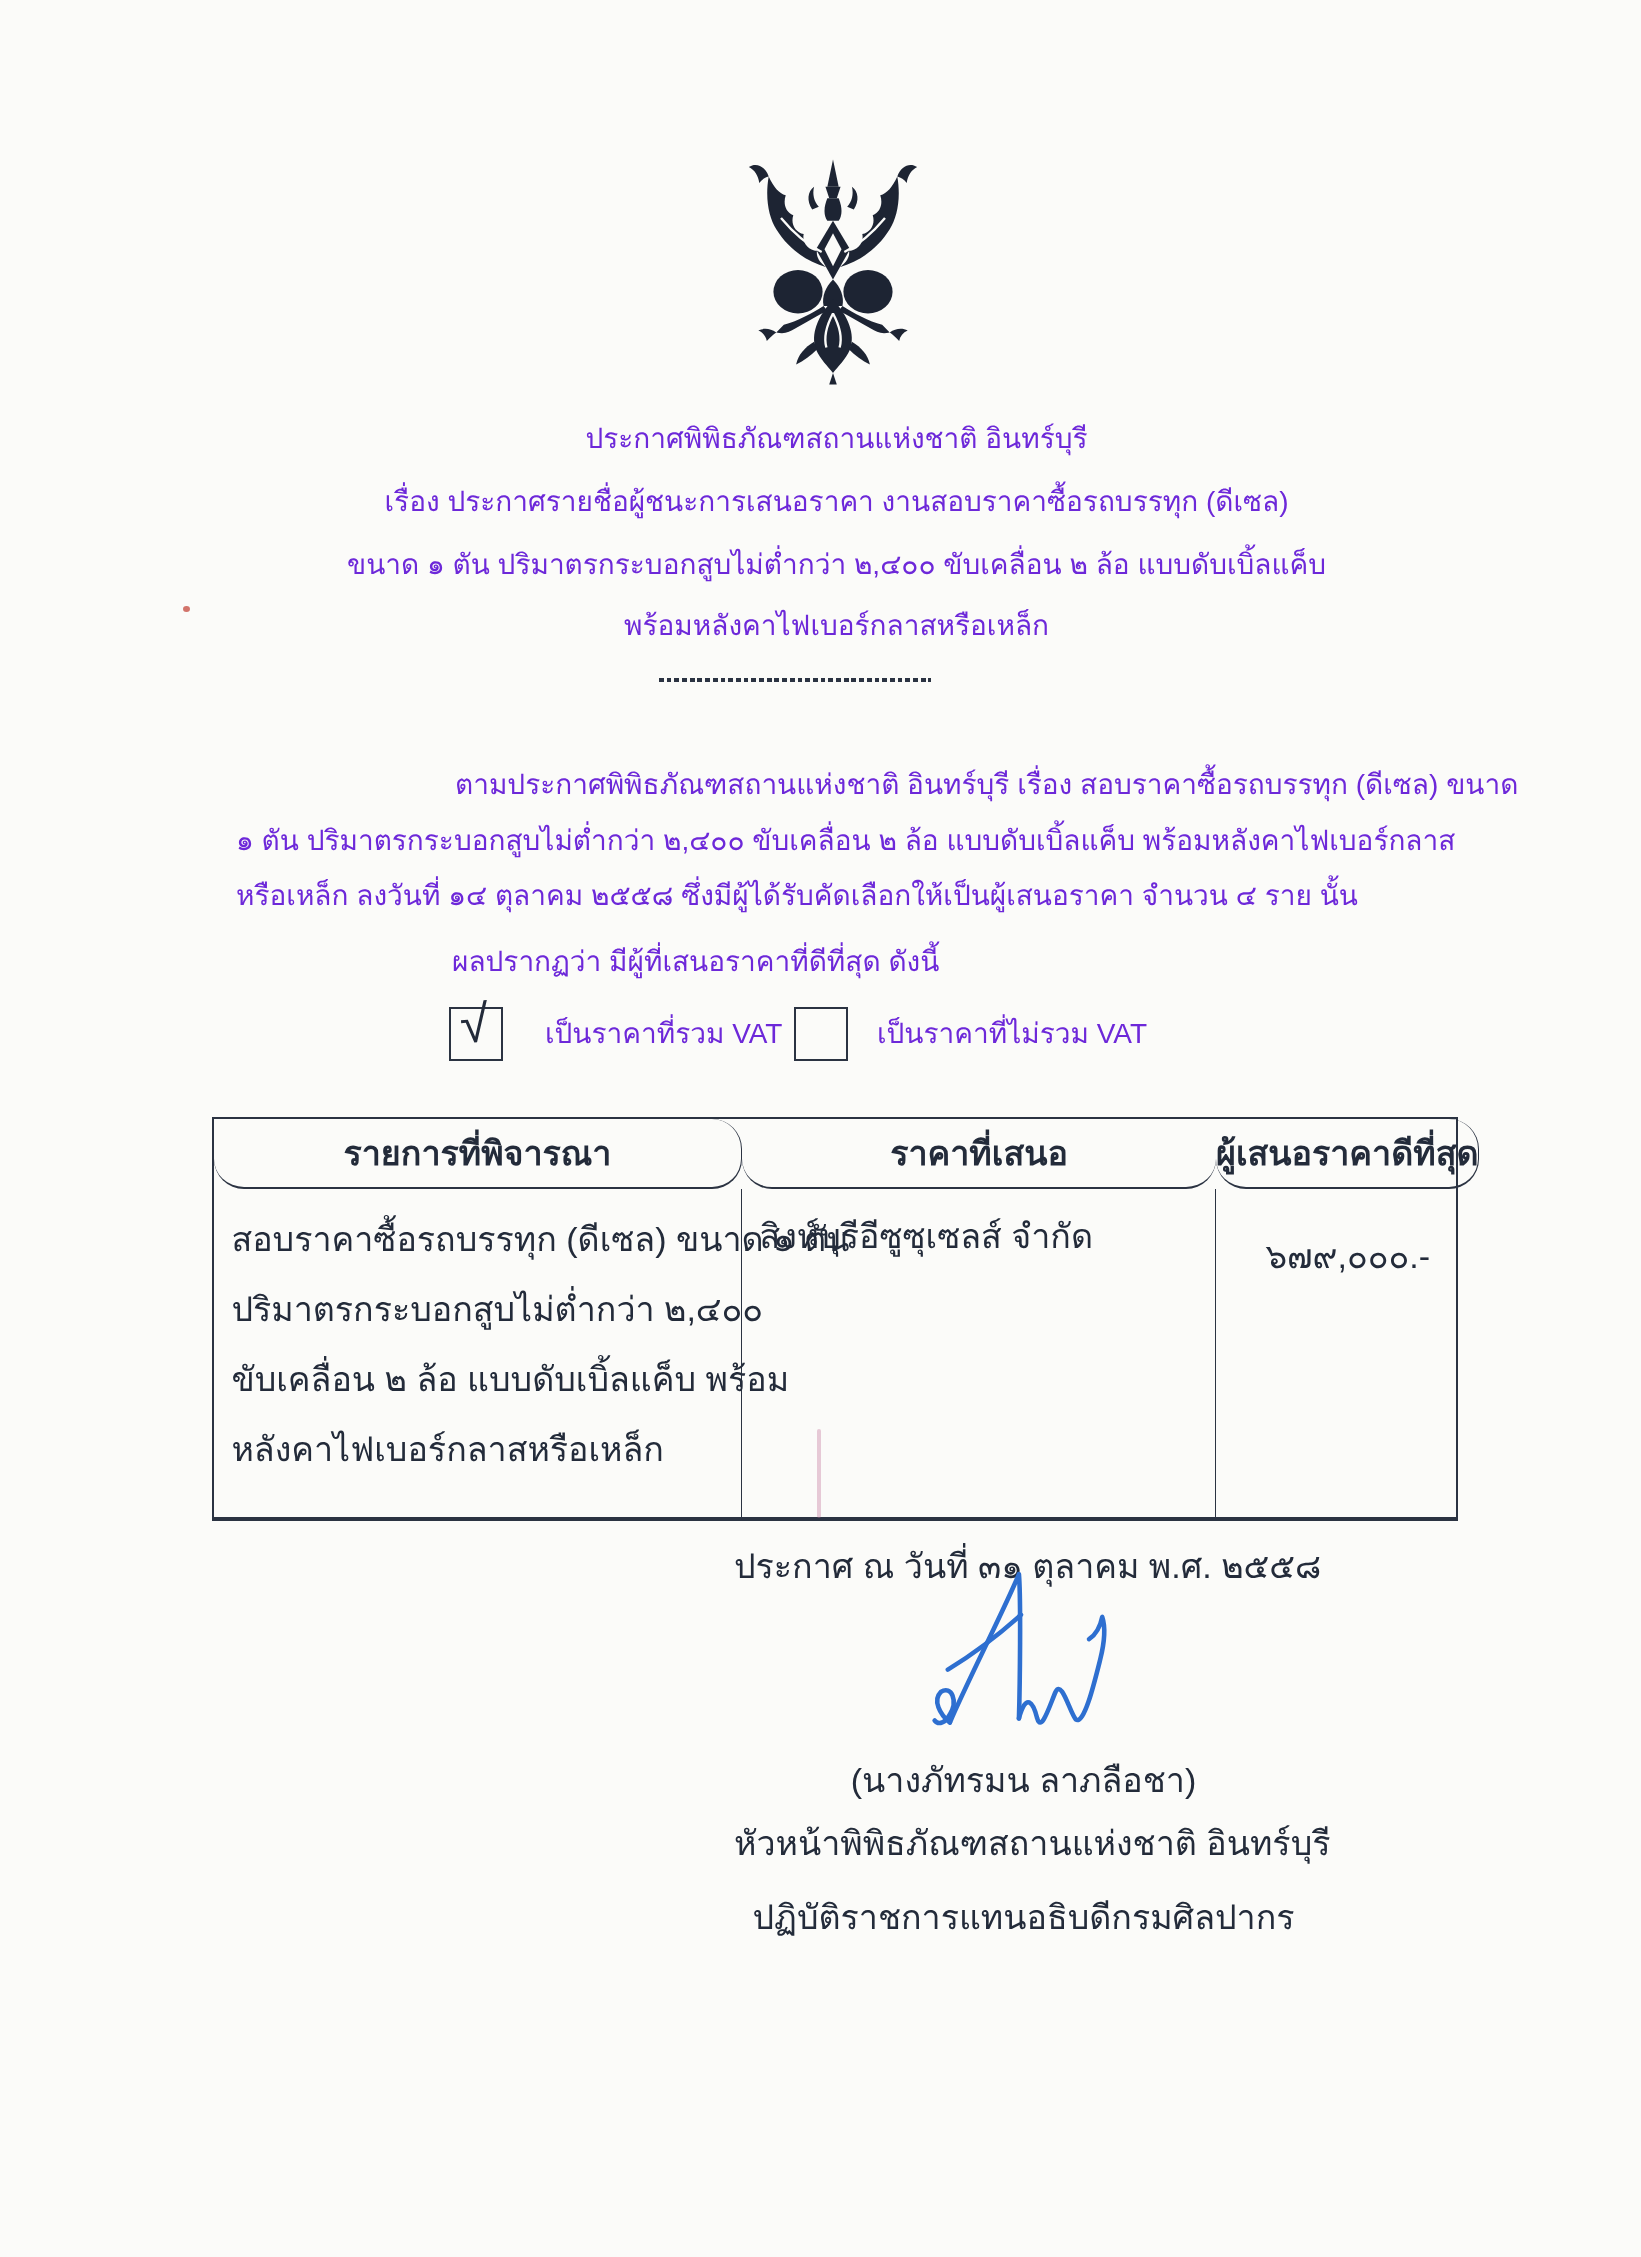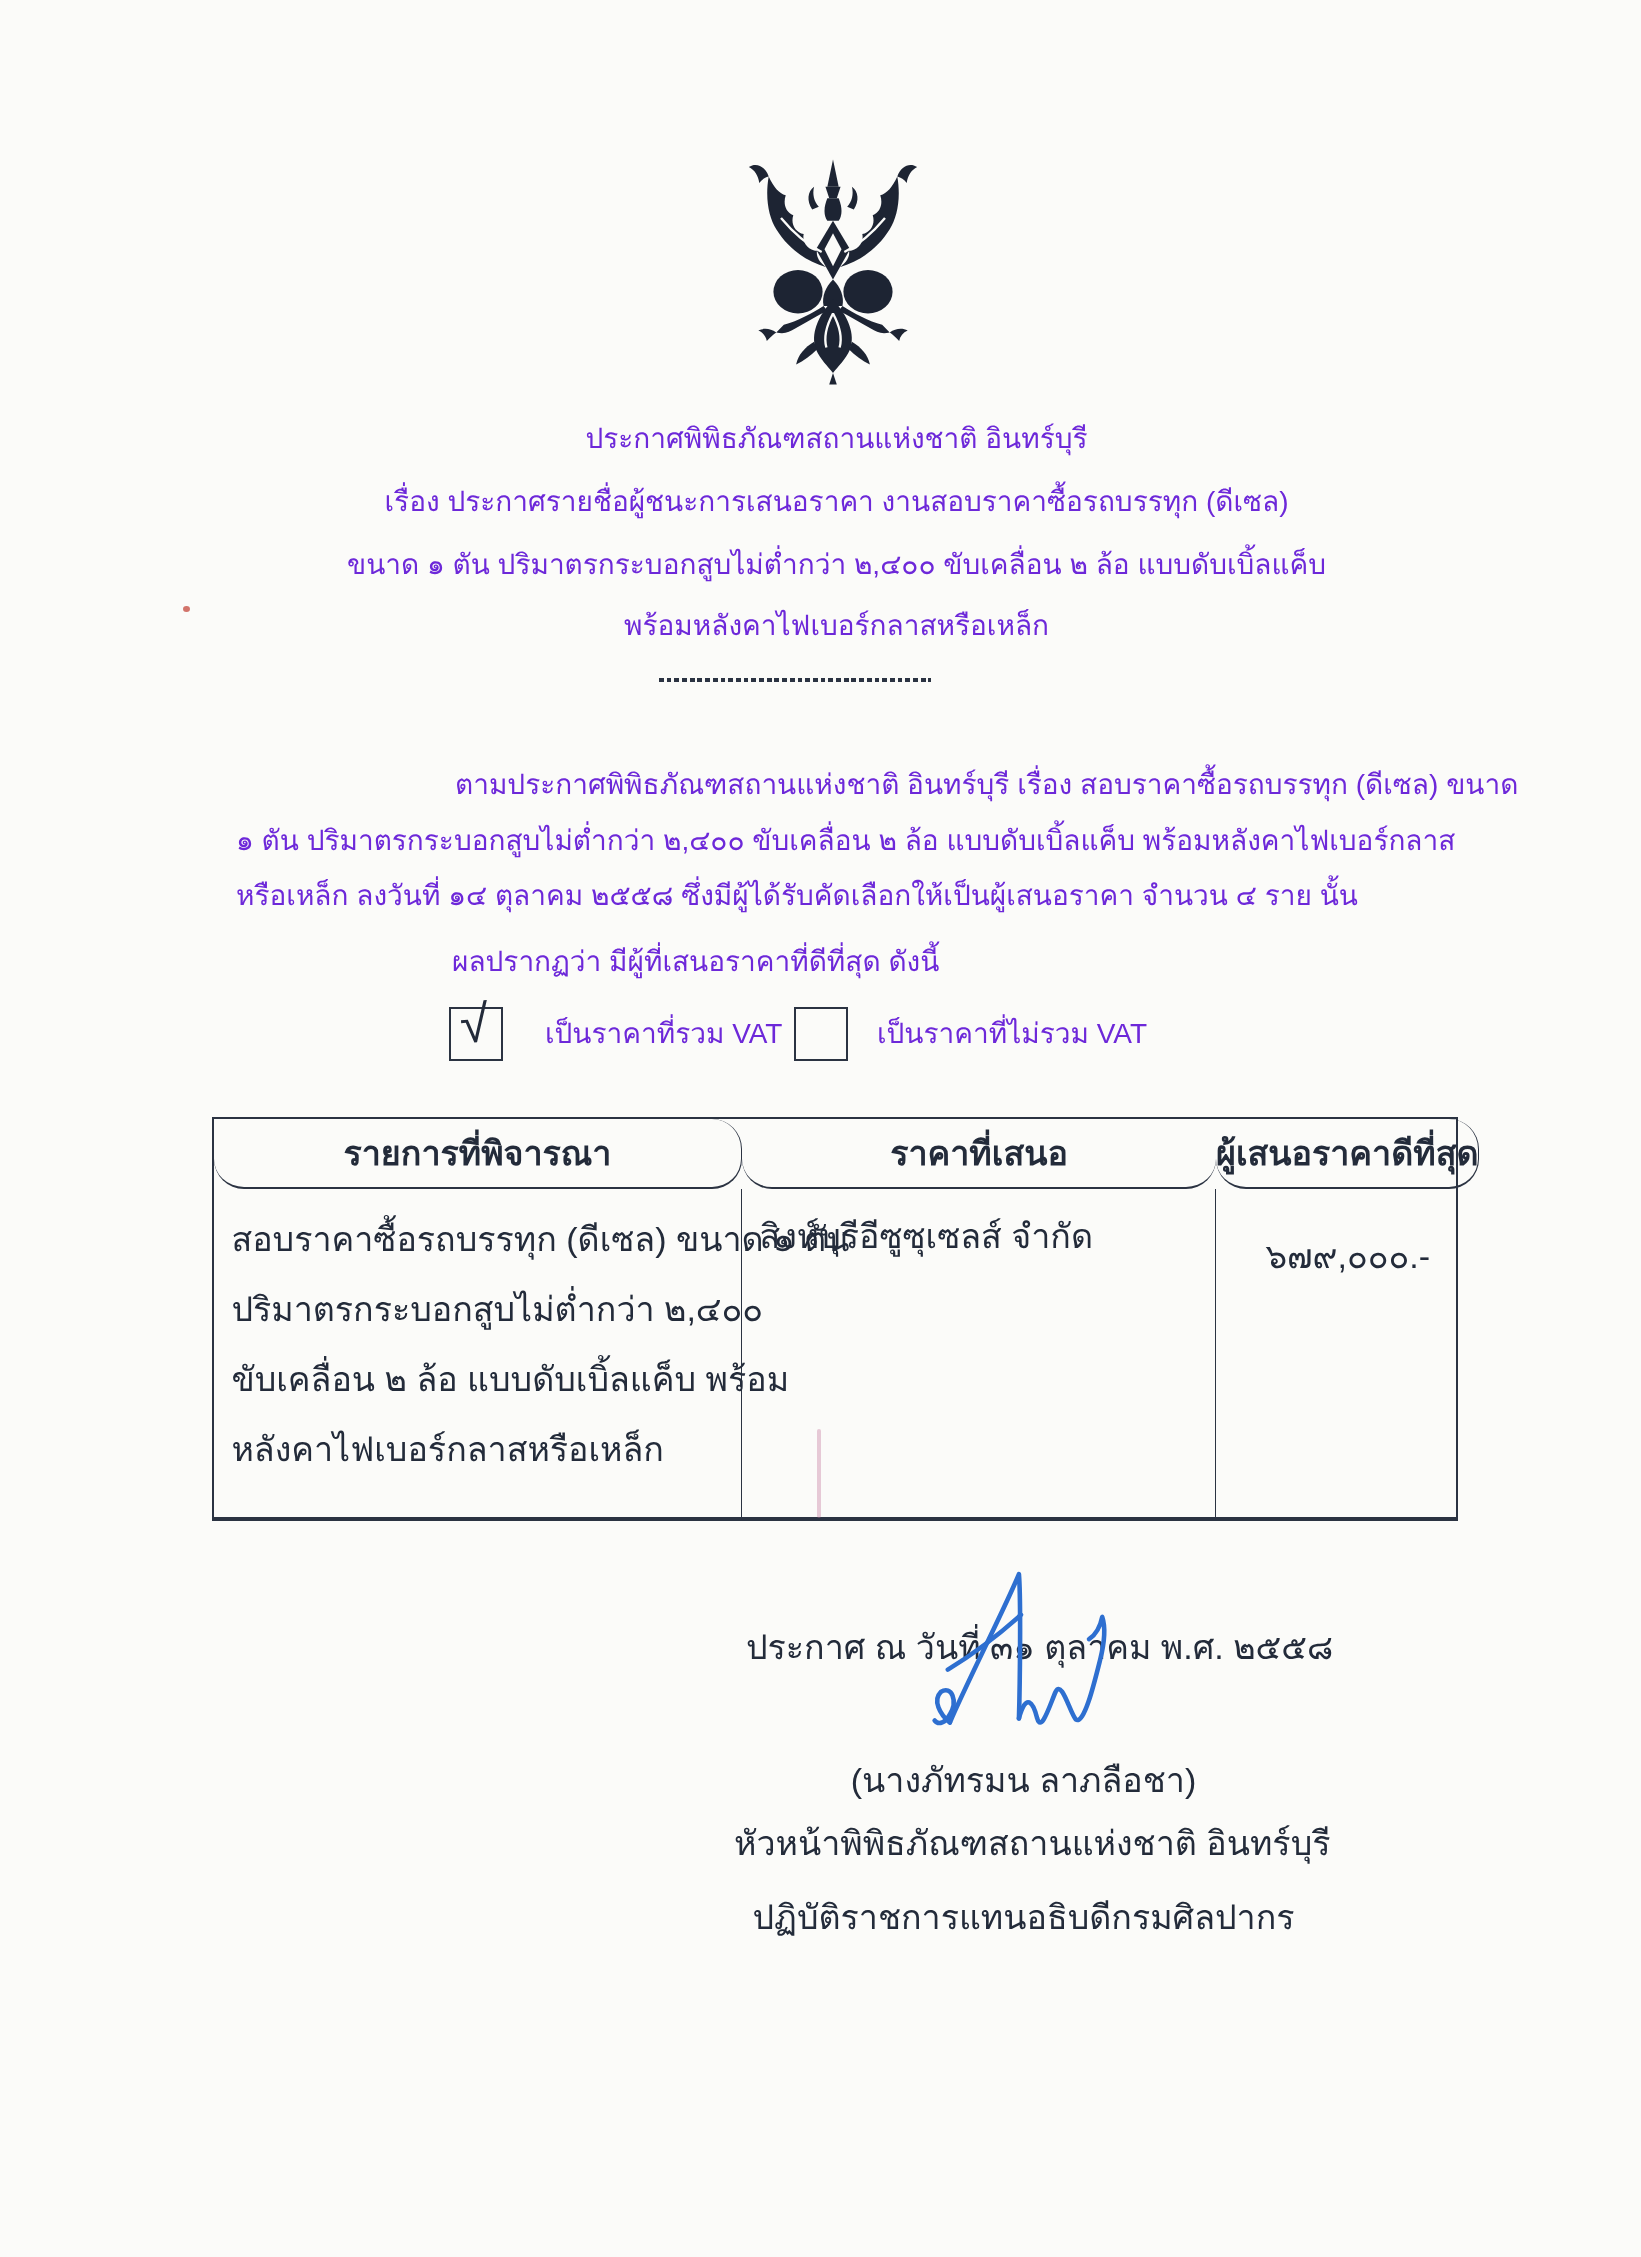--- a/index.html
+++ b/index.html
@@ -130,21 +130,21 @@
     <div class="td">
       <div class="cell-line">สอบราคาซื้อรถบรรทุก (ดีเซล) ขนาด ๑ ตัน</div>
       <div class="cell-line">ปริมาตรกระบอกสูบไม่ต่ำกว่า ๒,๔๐๐</div>
       <div class="cell-line">ขับเคลื่อน ๒ ล้อ แบบดับเบิ้ลแค็บ พร้อม</div>
       <div class="cell-line">หลังคาไฟเบอร์กลาสหรือเหล็ก</div>
     </div>
     <div class="td td-bidder">สิงห์บุรีอีซูซุเซลส์ จำกัด</div>
     <div class="td td-price">๖๗๙,๐๐๐.-</div>
   </div>
 
-  <div class="f-line" style="top:1620px;margin-left:12px;">ประกาศ ณ วันที่ ๓๑  ตุลาคม พ.ศ. ๒๕๕๘</div>
+  <div class="f-line" style="top:1539px;">ประกาศ ณ วันที่ ๓๑  ตุลาคม พ.ศ. ๒๕๕๘</div>
 
   <div class="signature">
     <svg viewBox="0 0 200 190" width="212" height="193" xmlns="http://www.w3.org/2000/svg">
       <g fill="none" stroke="#2e6fd0" stroke-width="4.5" stroke-linecap="round" stroke-linejoin="round">
         <path d="M28,158 C44,120 82,46 96,12 C98,36 97,120 96,154"></path>
         <path d="M26,106 C52,90 78,70 98,52"></path>
         <path d="M28,158 C18,150 11,136 19,128 C30,121 36,137 28,150 C24,158 17,161 13,156"></path>
         <path d="M96,154 C103,128 110,138 114,154 C118,168 126,142 132,128 C138,115 146,148 152,155 C160,161 170,120 176,96 C180,80 182,66 178,54 C176,64 171,72 165,76"></path>
       </g>
     </svg>

